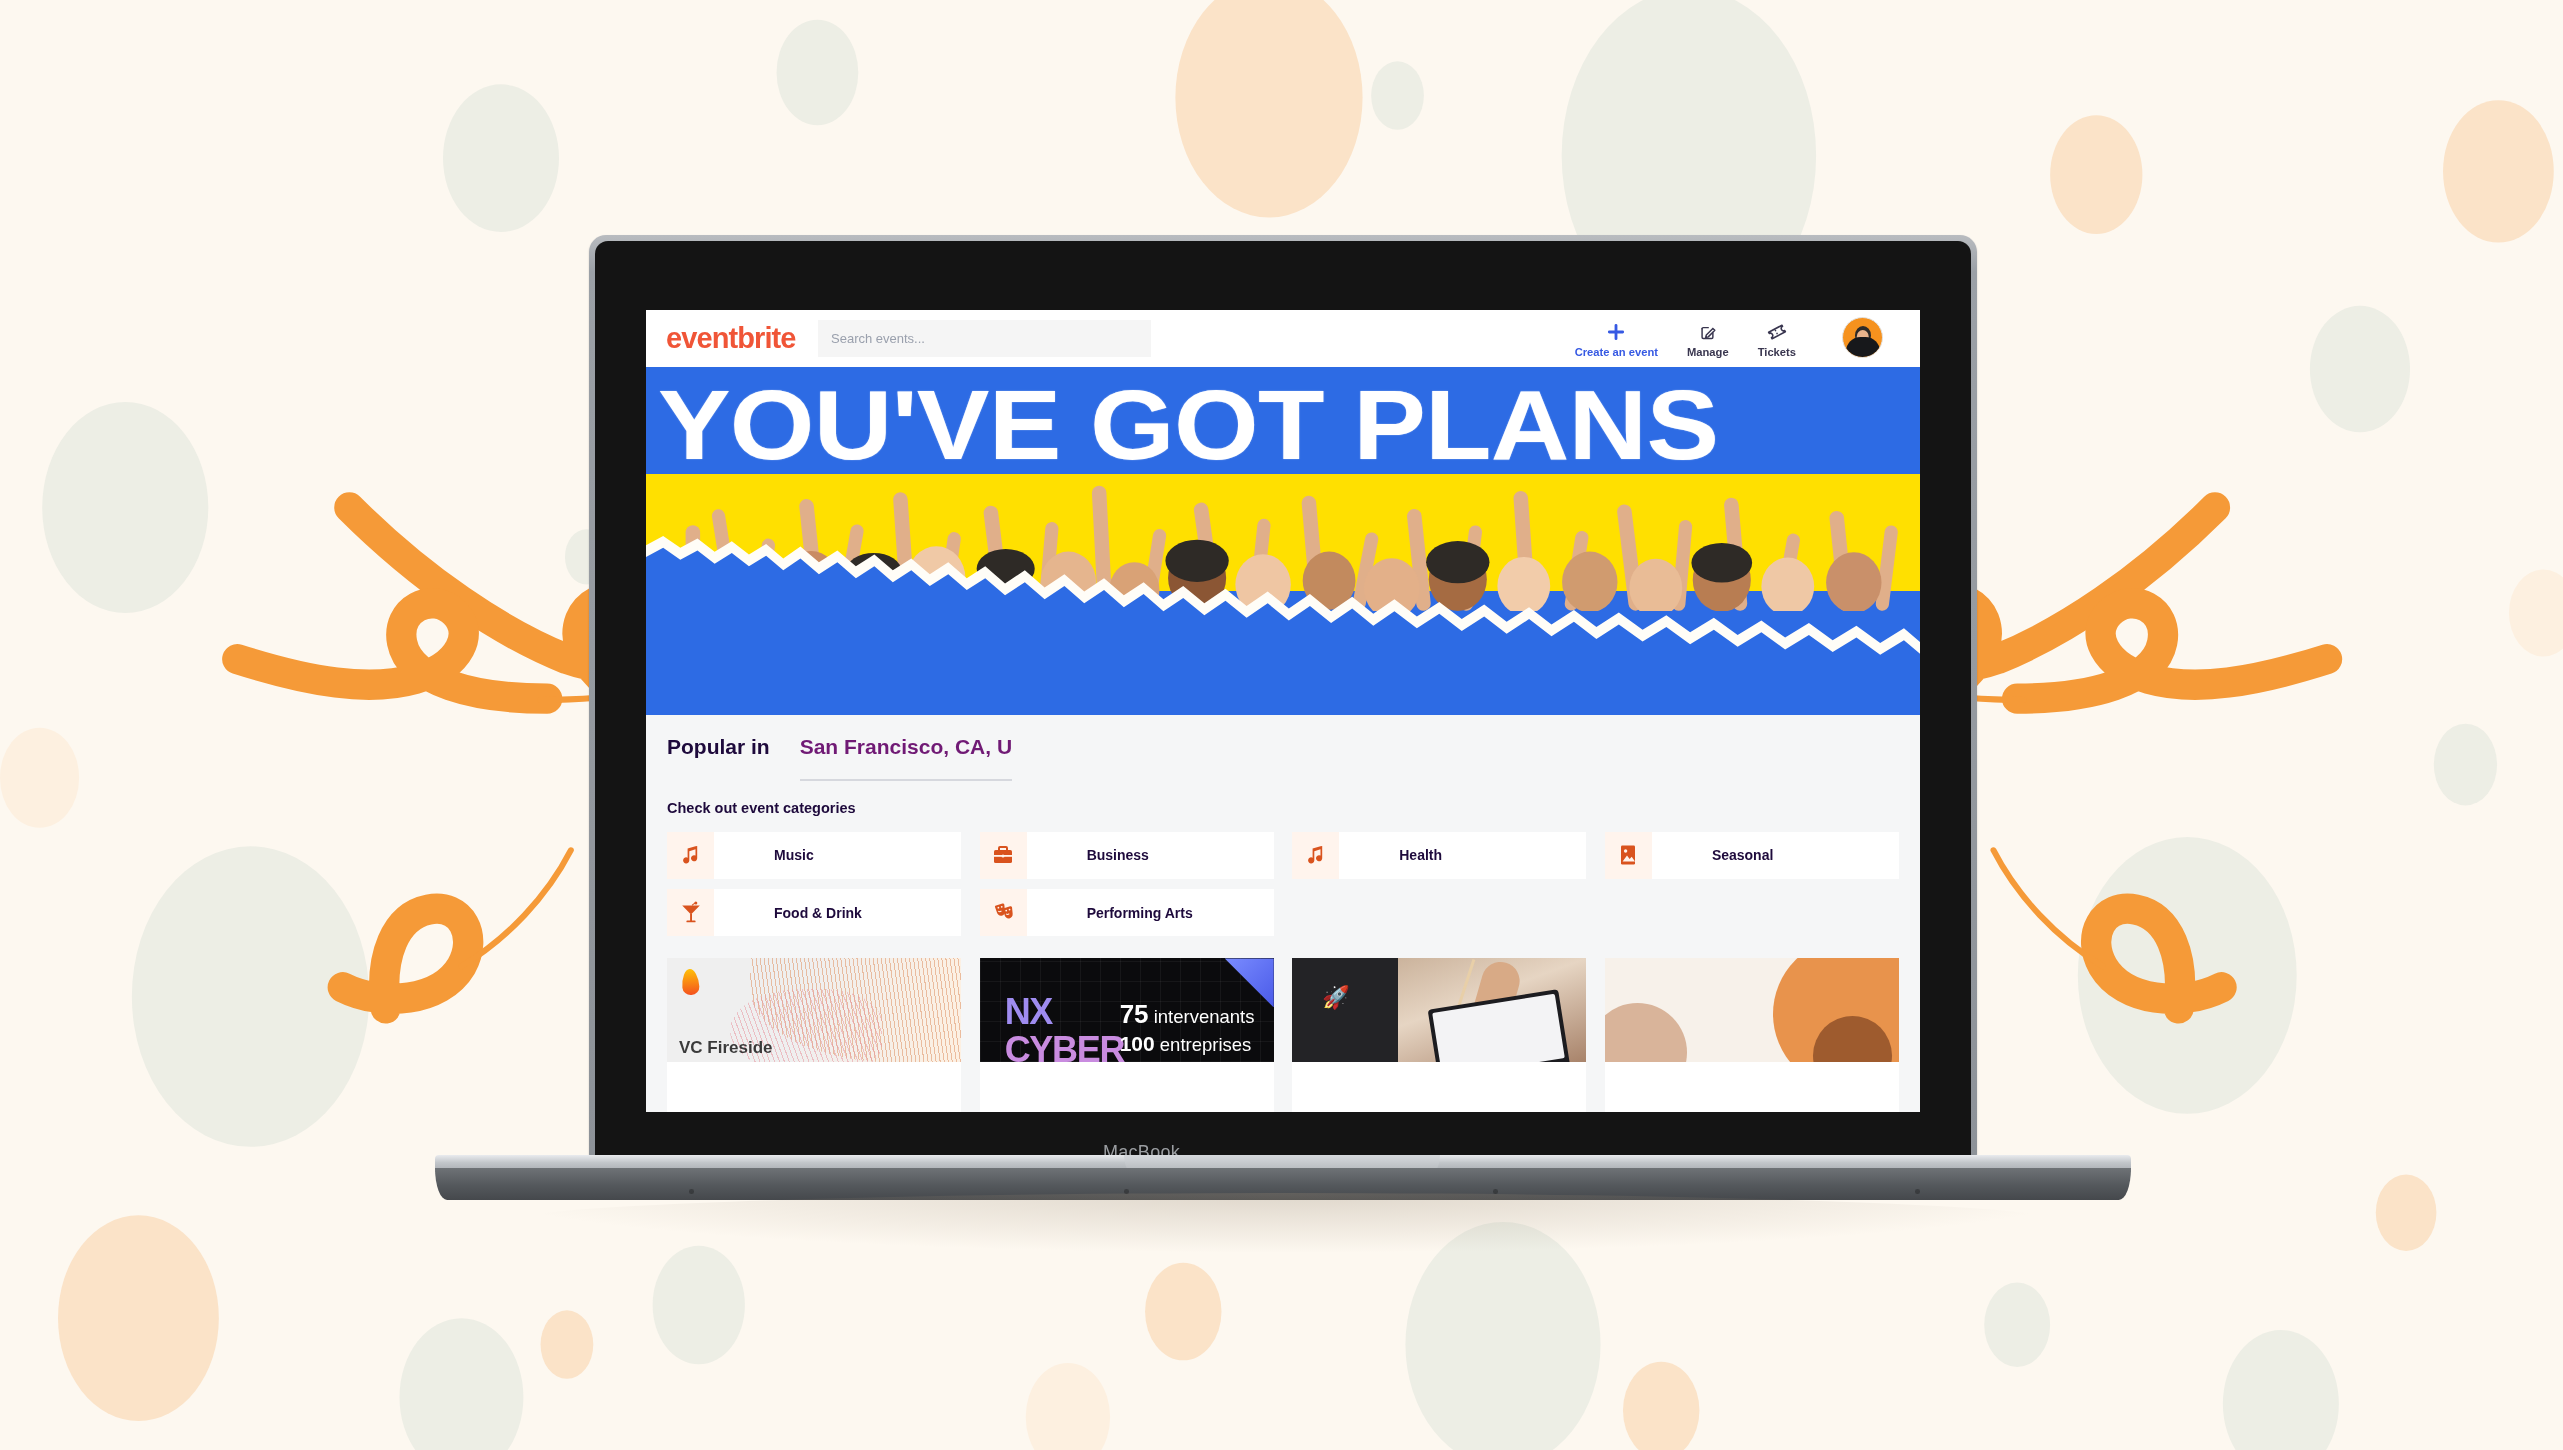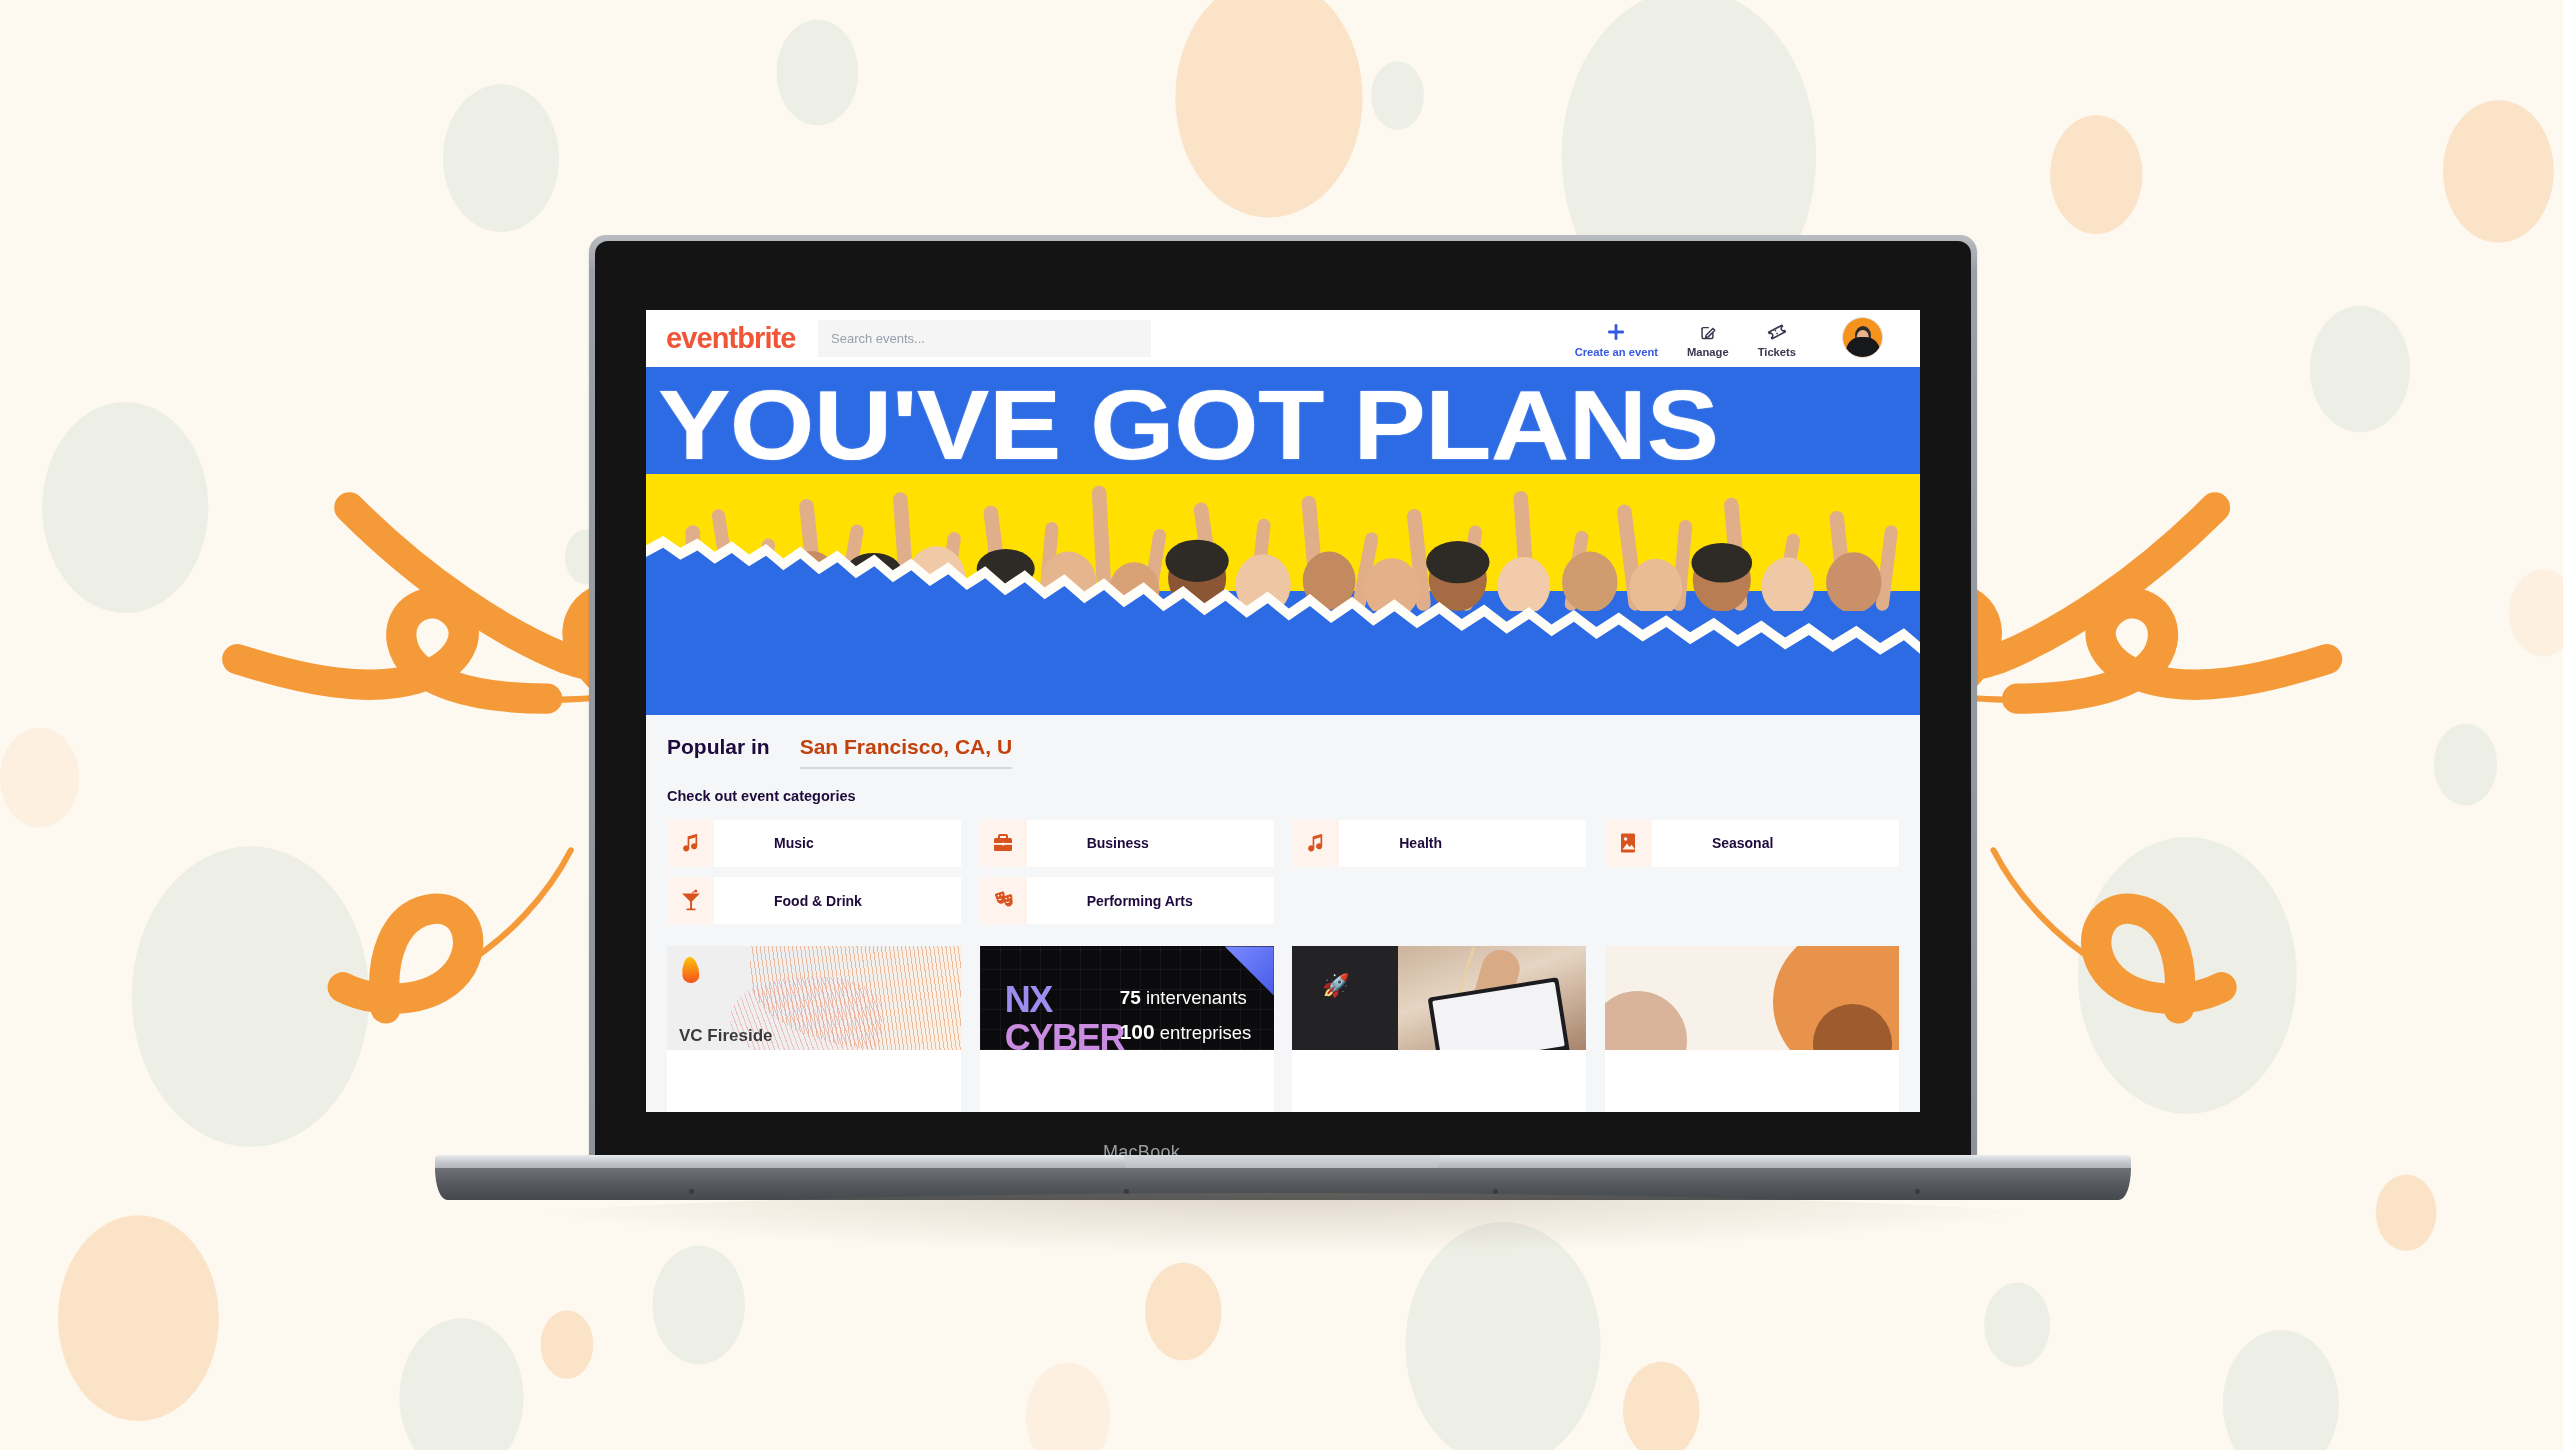--- a/index.html
+++ b/index.html
@@ -213,23 +213,23 @@
   }
   .hero-tear { position: absolute; left: 0; right: 0; top: 165px; height: 132px; }
 
   
   .section { padding: 20px 21px 0 21px; }
   .popular-row { display: flex; align-items: baseline; gap: 30px; }
   .popular-label { font-size: 21px; font-weight: 700; color: #1E0A3C; }
   .popular-place {
     font-size: 21px;
     font-weight: 700;
-    color: #c2410c;
+    color: #701a75;
     border-bottom: 2px solid #d6d8de;
-    padding-bottom: 8px;
+    padding-bottom: 20px;
     cursor: pointer;
     white-space: nowrap;
     max-width: 251px;
     overflow: hidden;
   }
   .subhead {
     font-size: 14.5px;
     font-weight: 700;
     color: #1E0A3C;
     margin-top: 18.5px;
@@ -291,21 +291,21 @@
   .ev1 .t1 { position:absolute; left:12px; bottom:4px; font-size:17px; font-weight:800; color:#1b1b1b; opacity:.85; }
 
   .ev2 { background:#0b0b0d; }
   .ev2 .pat { position:absolute; inset:0;
      background-image: repeating-linear-gradient(0deg, rgba(255,255,255,.05) 0 0.7px, transparent 0.7px 20px),
                        repeating-linear-gradient(90deg, rgba(255,255,255,.05) 0 0.7px, transparent 0.7px 20px); }
   .ev2 .corner { position:absolute; right:0; top:0; width:49px; height:49px; background:linear-gradient(135deg,#7a8cff,#4a5ae8); clip-path: polygon(100% 0,100% 100%,0 0); }
   .ev2 .nx { position:absolute; left:25px; top:33px; font-size:36px; font-weight:800; color:#9f8cf0; letter-spacing:-1.3px; }
   .ev2 .nxb { position:absolute; left:25px; top:71px; font-size:36px; font-weight:800; color:#c98ce0; letter-spacing:-1.3px; }
   .ev2 .stat1 { position:absolute; left:140px; top:41px; font-size:18.5px; color:#fff; }
-  .ev2 .stat1 b { font-size:19px; }
+  .ev2 .stat1 b { font-size:26px; }
   .ev2 .stat2 { position:absolute; left:140px; top:74px; font-size:18.5px; color:#fff; }
   .ev2 .stat2 b { font-size:21px; }
 
   .ev3 { background:#26262a; }
   .ev3 .dark { position:absolute; left:0; top:0; width:36%; height:100%; background:#232326; }
   .ev3 .rocket { position:absolute; left:30px; top:26px; font-size:22.4px; }
   .ev3 .photo { position:absolute; left:36%; top:0; right:0; bottom:0;
      background: linear-gradient(160deg,#cbb39c 0%, #e6d5c3 40%, #a8836a 100%); }
   .ev3 .lap { position:absolute; left:48%; bottom:-16px; width:132px; height:79px; background:#1c1c20; border-radius:4px; transform: rotate(-9deg); }
   .ev3 .lapscr { position:absolute; left:4px; top:4px; right:4px; bottom:10.5px; background:#f3f3f5; border-radius:2px; }

